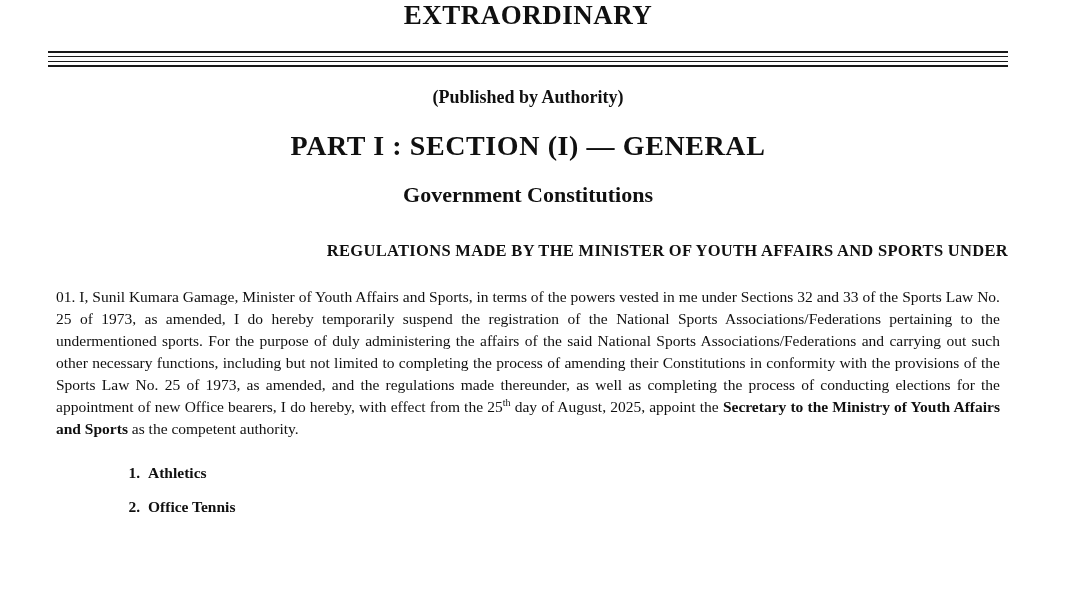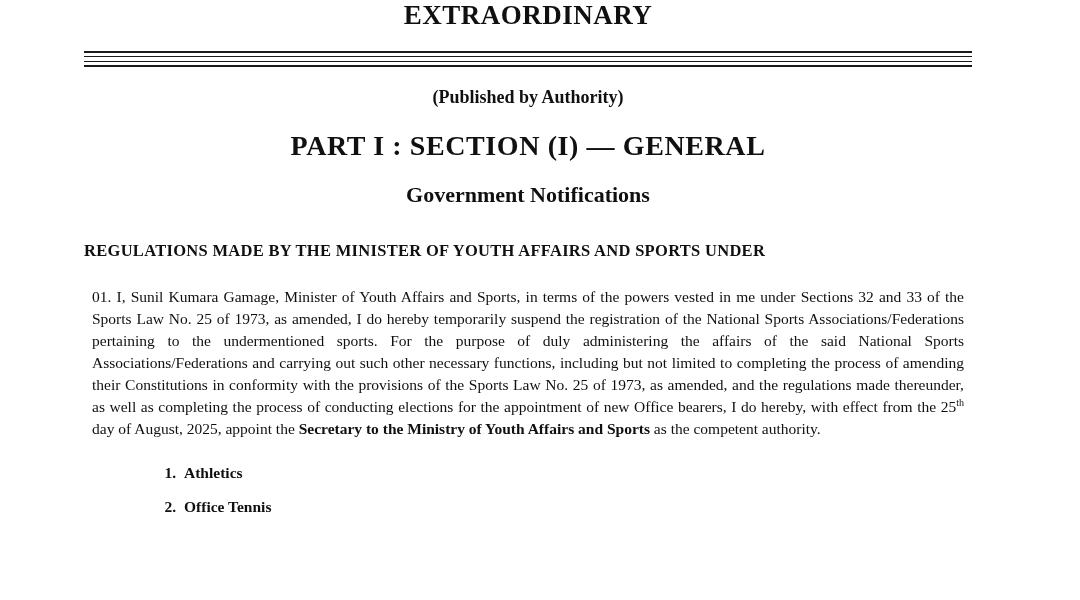--- a/index.html
+++ b/index.html
@@ -12,21 +12,21 @@
     height: 600px;
     overflow: hidden;
     font-family: "Liberation Serif", serif;
     color: #101010;
   }
   .page {
     position: relative;
     width: 1056px;
     height: 600px;
     box-sizing: border-box;
-    padding: 0 84px;
+    padding: 0 48px;
   }
   .masthead {
     text-align: center;
     font-size: 27px;
     font-weight: bold;
     letter-spacing: 0.5px;
     line-height: 1.0;
     padding-top: 2px;
   }
   .rule-double {
@@ -68,21 +68,21 @@
     padding-top: 22px;
     letter-spacing: 0.6px;
   }
   .section-title {
     text-align: center;
     font-size: 22px;
     font-weight: bold;
     padding-top: 20px;
   }
   .regulation-heading {
-    text-align: left;
+    text-align: right;
     font-size: 16.5px;
     font-weight: bold;
     padding-top: 30px;
     line-height: 1.55;
     letter-spacing: 0.3px;
   }
   .regulation-heading .line2 {
     display: block;
   }
   .body-para {
@@ -128,21 +128,21 @@
 
   <div class="rule-double"></div>
 
 
   <div class="rule-double-2"></div>
 
   <div class="published">(Published by Authority)</div>
 
   <div class="part-title">PART I : SECTION (I) — GENERAL</div>
 
-  <div class="section-title">Government Notifications</div>
+  <div class="section-title">Government Constitutions</div>
 
   <div class="regulation-heading">
     <span>REGULATIONS  MADE  BY  THE  MINISTER  OF  YOUTH  AFFAIRS  AND  SPORTS  UNDER</span>
   </div>
 
   <p class="body-para"><span>01. I, Sunil Kumara Gamage, Minister of Youth Affairs and Sports, in terms of the powers vested in me under Sections 32 and 33 of the Sports Law No. 25 of 1973, as amended, I do hereby temporarily suspend the registration of the National Sports Associations/Federations pertaining to the undermentioned sports. For the purpose of duly administering the affairs of the said National Sports Associations/Federations and carrying out such other necessary functions, including but not limited to completing the process of amending their Constitutions in conformity with the provisions of the Sports Law No. 25 of 1973, as amended, and the regulations made thereunder, as well as completing the process of conducting elections for the appointment of new Office bearers, I do hereby, with effect from the 25</span><sup>th</sup><span> day of August, 2025, appoint the </span><b>Secretary to the Ministry of Youth Affairs and Sports</b><span> as the competent authority.</span></p>
 
   <ol class="sport-list">
     <li>
       <span class="num">1.</span>

